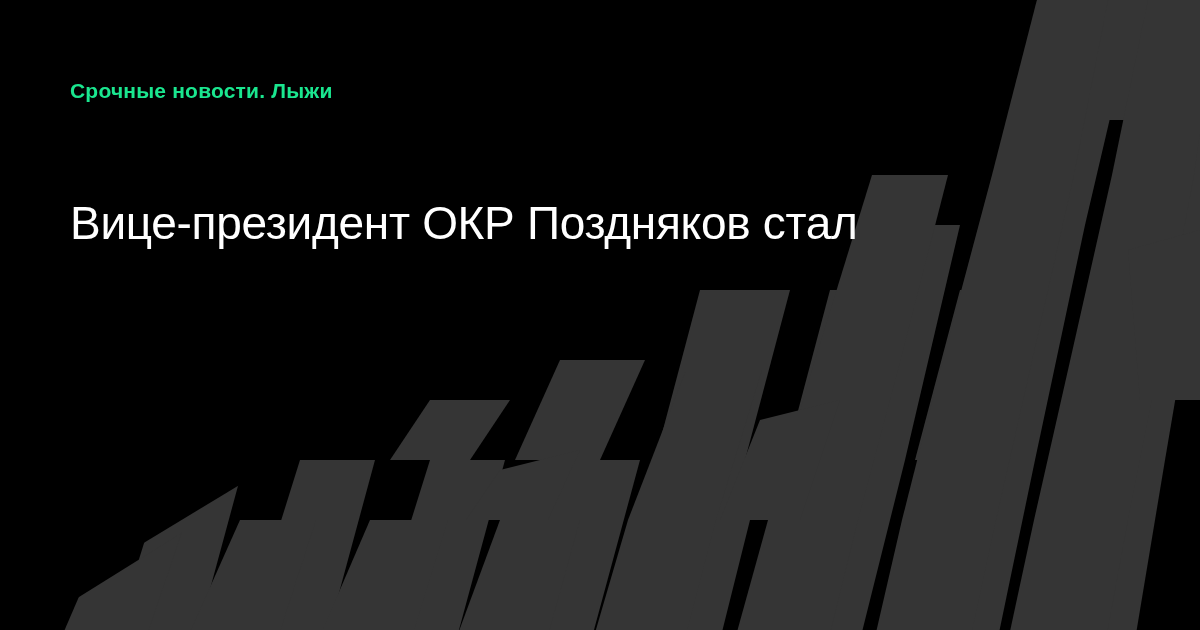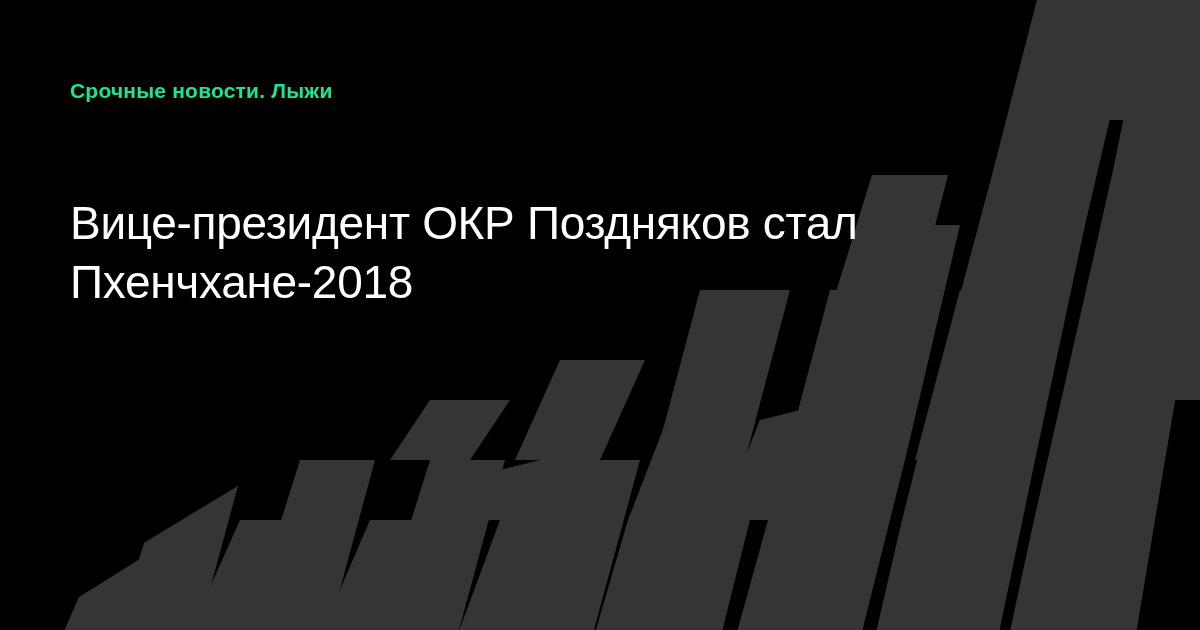--- a/index.html
+++ b/index.html
@@ -137,17 +137,16 @@
       <polygon points="760,420 840,400 800,520 720,520"></polygon>
       <polygon points="500,470 580,450 548,520 466,520"></polygon>
     </g>
   </svg>
 
   <div class="content">
     <div class="kicker">Срочные новости. Лыжи</div>
 
     <h1 class="headline">
       <span class="hl-line">Вице-президент ОКР Поздняков стал</span>
-      <span class="hl-line">Пхенчхане-2018</span>
     </h1>
   </div>
 
 </div>
 
 </body></html>

